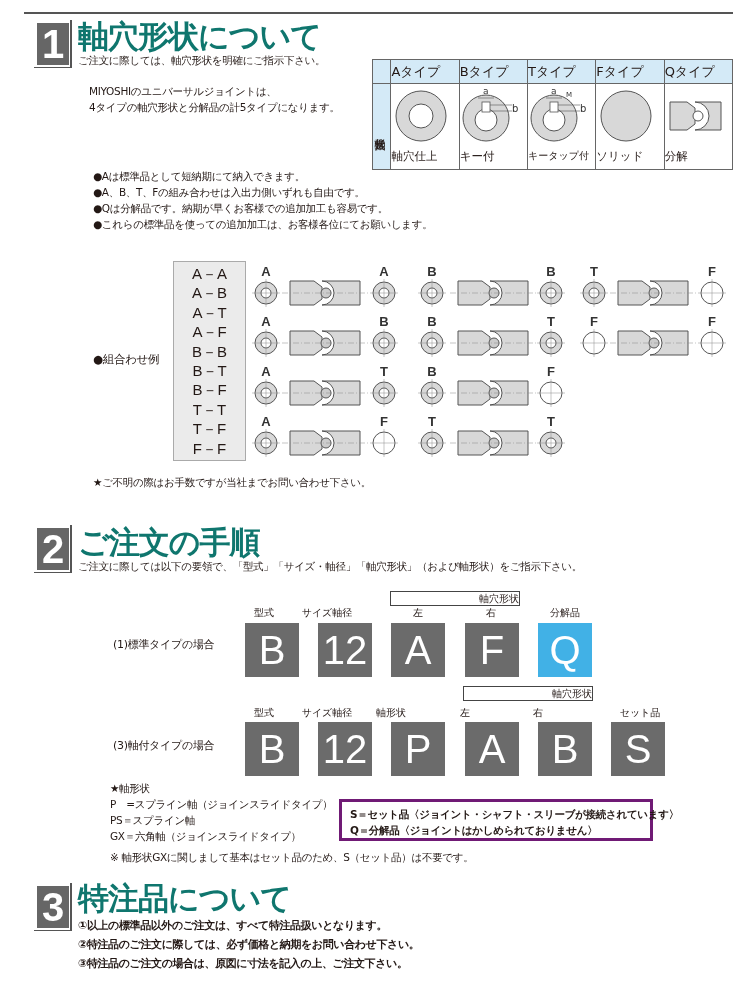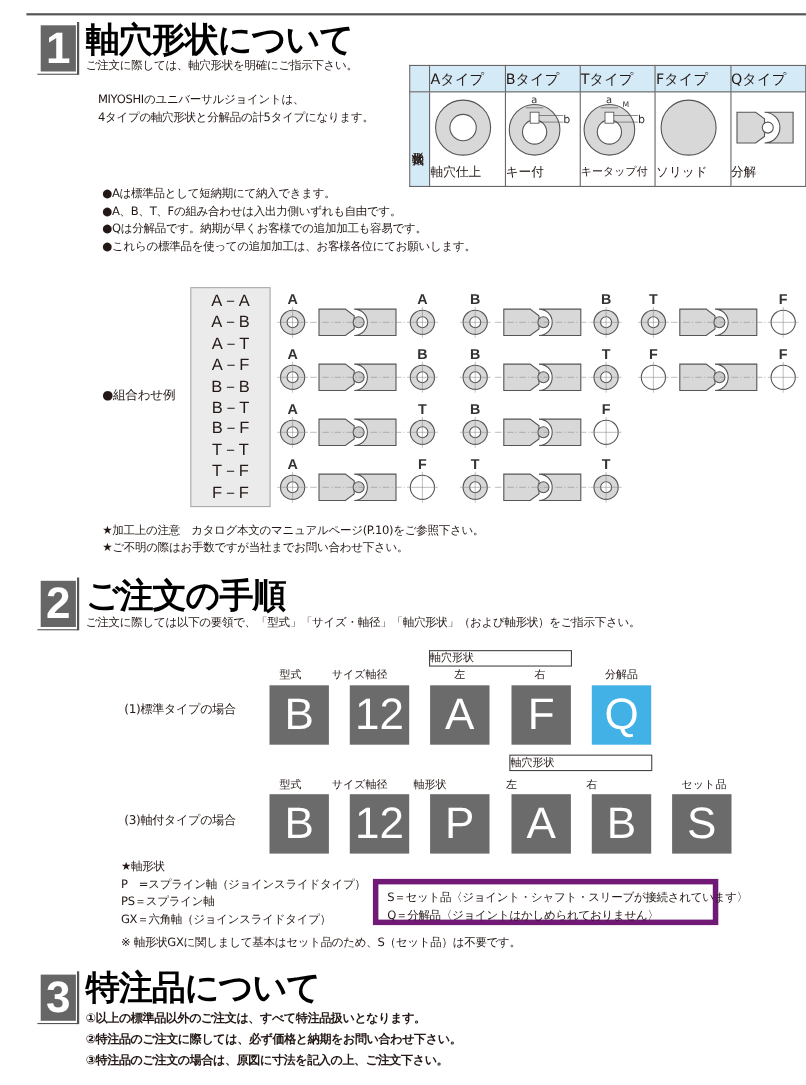--- a/index.html
+++ b/index.html
@@ -2,40 +2,40 @@
 <html><head>
 <meta charset="utf-8">
 <style>
   * { box-sizing: border-box; margin: 0; padding: 0; }
   body { width: 733px; height: 986px; background: #ffffff; font-family: "DejaVu Sans", sans-serif; color: #231815; position: relative; overflow: hidden; }
   .abs { position: absolute; }
   .topline { left: 24px; top: 12px; width: 709px; height: 2px; background: #555; }
   .secnum { width: 32px; height: 42px; background: #666; color: #fff; font-weight: bold; font-size: 40px; line-height: 42px; text-align: center; font-family: "Liberation Sans", sans-serif; }
   .secbar { width: 2px; background: #555; }
   .secunder { height: 1px; background: #555; }
-  .sectitle { color: #000000; font-weight: bold; font-size: 31px; letter-spacing: -1px; font-family: "DejaVu Sans", sans-serif; line-height: 36px; white-space: nowrap; }
+  .sectitle { color: #0f766e; font-weight: bold; font-size: 31px; letter-spacing: -1px; font-family: "DejaVu Sans", sans-serif; line-height: 36px; white-space: nowrap; }
   .small { font-size: 10.5px; line-height: 14px; white-space: nowrap; letter-spacing: -0.3px; }
   .body13 { font-size: 11px; line-height: 19px; white-space: nowrap; letter-spacing: -0.4px; font-weight: bold; }
 
   
   .ttable { left: 372px; top: 59px; border-collapse: collapse; font-size: 12px; }
   .ttable td { border: 1px solid #666; padding: 0; }
   .ttable .hd { background: #d4eaf7; height: 24px; font-size: 13px; width: 71px; }
   .ttable .side { background: #d4eaf7; width: 20px; font-size: 11px; line-height: 13px; }
   .ttable .cell { height: 86px; vertical-align: top; }
   .ttable .cap { font-size: 11.5px; display: block; margin-top: 2px; }
 
   
   .combolist { left: 173px; top: 261px; width: 73px; height: 200px; background: #ebebeb; border: 1px solid #aaa; font-family: "Liberation Sans", sans-serif; font-size: 15px; line-height: 19.4px; text-align: center; padding-top: 2px; }
 
   .box { background: #6b6b6b; color: #fff; width: 54px; height: 54px; font-family: "Liberation Sans", sans-serif; font-size: 40px; line-height: 54px; text-align: center; }
   .box.accent { background: #41b1e6; }
   .boxcap { font-size: 10px; text-align: center; width: 70px; white-space: nowrap; }
-  .bracket { border: 1px solid #444; height: 15px; font-size: 10px; line-height: 13px; text-align: left; }
-  .notebox { border: 5px solid #701a75; }
+  .bracket { border: 1px solid #444; height: 15px; font-size: 10px; line-height: 13px; text-align: right; }
+  .notebox { border: 3px solid #701a75; font-weight: bold; }
 </style>
 </head>
 <body>
 
 <div class="abs topline"></div>
 
 <div class="abs secnum" style="left:37px;top:23px;">1</div>
 <div class="abs secbar" style="left:70px;top:20px;height:48px;"></div>
 <div class="abs secunder" style="left:34px;top:67px;width:37px;"></div>
 <div class="abs sectitle" style="left:78px;top:18px;">軸穴形状について</div>
@@ -200,21 +200,20 @@
       <use href="#solid" x="384" y="443"></use>
     <text x="432" y="426">T</text>
       <use href="#bore" x="432" y="443"></use>
       <use href="#joint" x="458" y="443"></use>
       <text x="551" y="426">T</text>
       <use href="#bore" x="551" y="443"></use>
   </g>
 </svg>
 
 <div class="abs small" style="left:93px;top:474px;line-height:16px;">
-  <div>★加工上の注意　カタログ本文のマニュアルページ(P.10)をご参照下さい。</div>
   <div>★ご不明の際はお手数ですが当社までお問い合わせ下さい。</div>
 </div>
 
 <div class="abs secnum" style="left:37px;top:528px;">2</div>
 <div class="abs secbar" style="left:70px;top:525px;height:48px;"></div>
 <div class="abs secunder" style="left:34px;top:572px;width:37px;"></div>
 <div class="abs sectitle" style="left:78px;top:524px;">ご注文の手順</div>
 <div class="abs small" style="left:78px;top:559px;">ご注文に際しては以下の要領で、「型式」「サイズ・軸径」「軸穴形状」（および軸形状）をご指示下さい。</div>
 
 <div class="abs bracket" style="left:390px;top:591px;width:130px;">軸穴形状</div>

